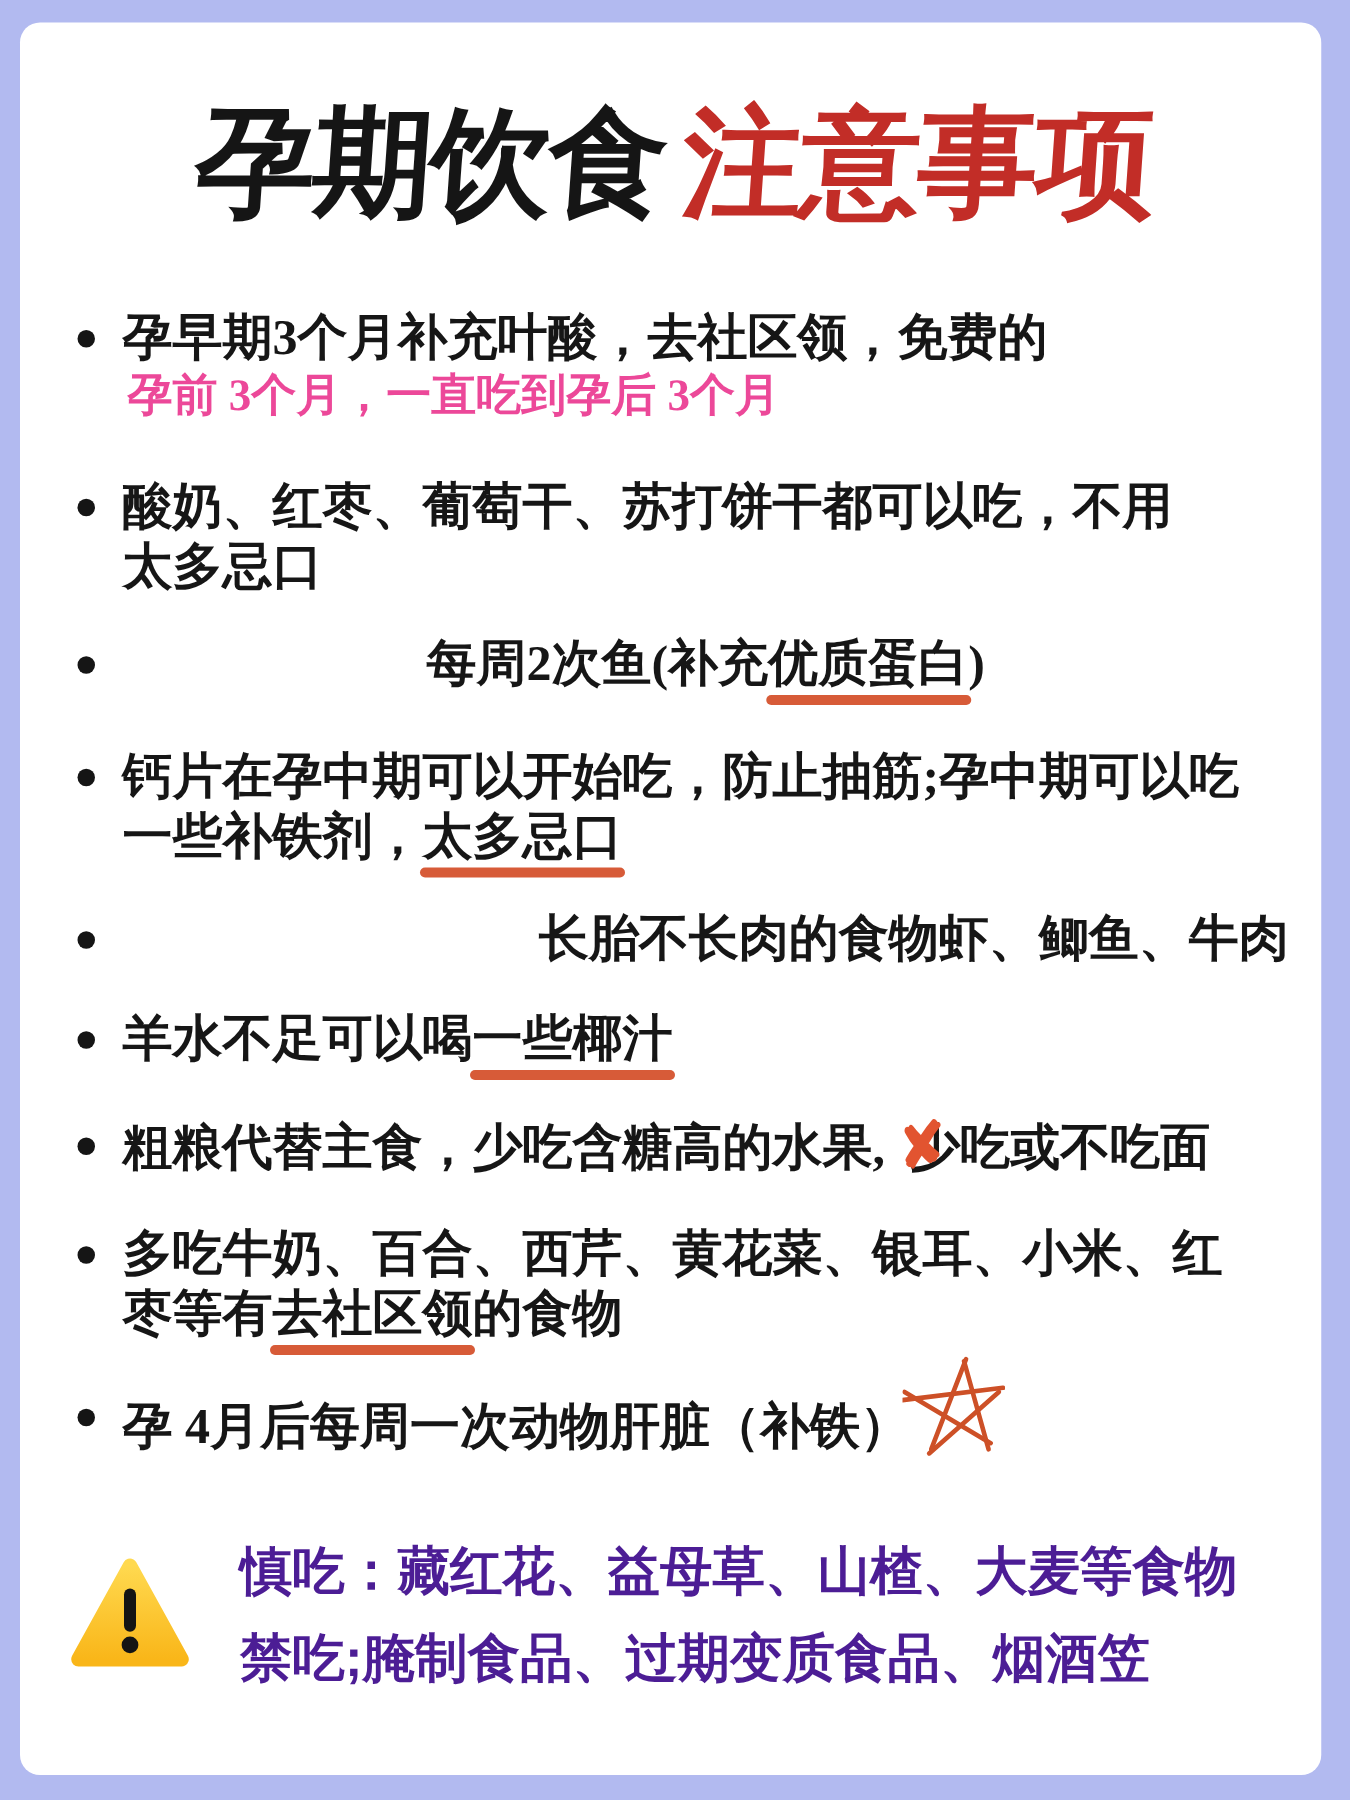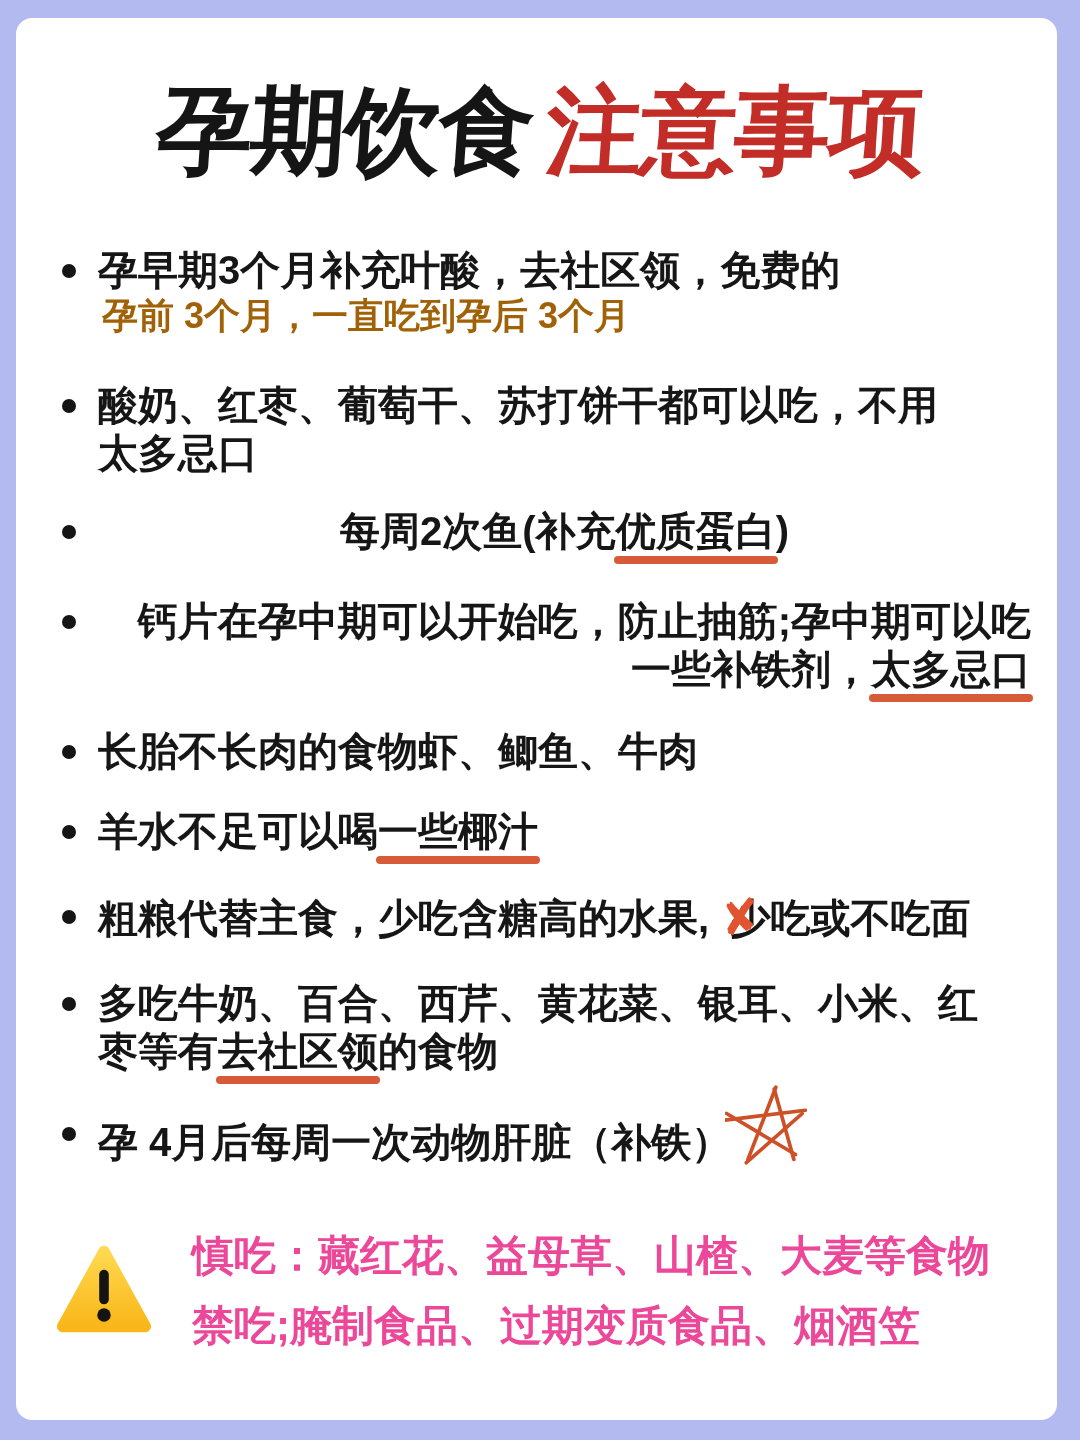--- a/index.html
+++ b/index.html
@@ -24,40 +24,41 @@
   .title .t-red{color:#c22d27;margin-left:14px;}
   ul.notes{
     list-style:none;margin:34px 0 0 0;padding:0;
   }
   ul.notes li{
     position:relative;
     padding-left:50px;
     font-size:40px;line-height:48px;
     font-weight:800;color:#161616;
     letter-spacing:0px;
+    font-family:Liberation Serif, serif;
   }
   ul.notes li::before{
     content:"";position:absolute;left:14px;top:18px;
     width:14px;height:14px;border-radius:50%;background:#151515;
   }
   .sub-red{
-    display:block;color:#a16207;
+    display:block;color:#ec4899;
     font-size:36px;line-height:44px;font-weight:800;
     padding-left:4px;
   }
   .u{position:relative;}
   .u::after{
     content:"";position:absolute;left:-2px;right:-2px;bottom:-11px;
     height:8px;border-radius:4px;background:#d75b38;
   }
   .m1{margin-bottom:43px;}
   .m2{margin-bottom:30px;}
   .m3{margin-bottom:42px;text-align:center;}
-  .m4{margin-bottom:34px;text-align:right;}
-  .m5{margin-bottom:32px;}
+  .m4{margin-bottom:34px;}
+  .m5{margin-bottom:32px;text-align:right;}
   .m6{margin-bottom:37px;}
   .m7{margin-bottom:52px;}
   .m8{margin-bottom:37px;}
   .m9{margin-bottom:34px;}
   .m10{margin-bottom:40px;}
   .x-mark{
     display:inline-block;color:#e25430;font-weight:900;
     font-size:48px;transform:rotate(-8deg);
     margin-right:-30px;position:relative;top:2px;
   }
@@ -65,21 +66,21 @@
     display:inline-block;vertical-align:middle;
     margin:-30px 0 0 -6px;
   }
   .warning{
     display:flex;align-items:center;gap:40px;
     margin-left:8px;
   }
   .warn-tri{flex:0 0 auto;}
   .warn-text p{
     margin:0;font-size:42px;line-height:70px;
-    font-weight:800;color:#ec4899;white-space:nowrap;
+    font-weight:800;color:#4c1d95;white-space:nowrap;
   }
 </style>
 </head>
 <body>
 
 <div class="card">
 
   <h1 class="title">
     <span class="t-black">孕期饮食</span><span class="t-red">注意事项</span>
   </h1>

